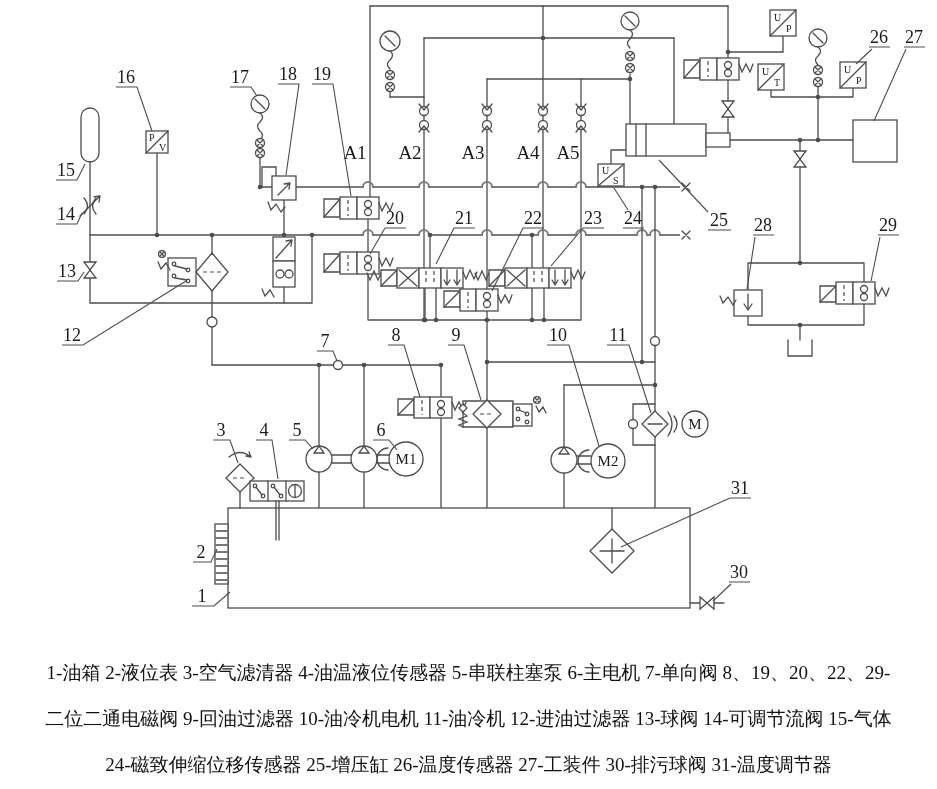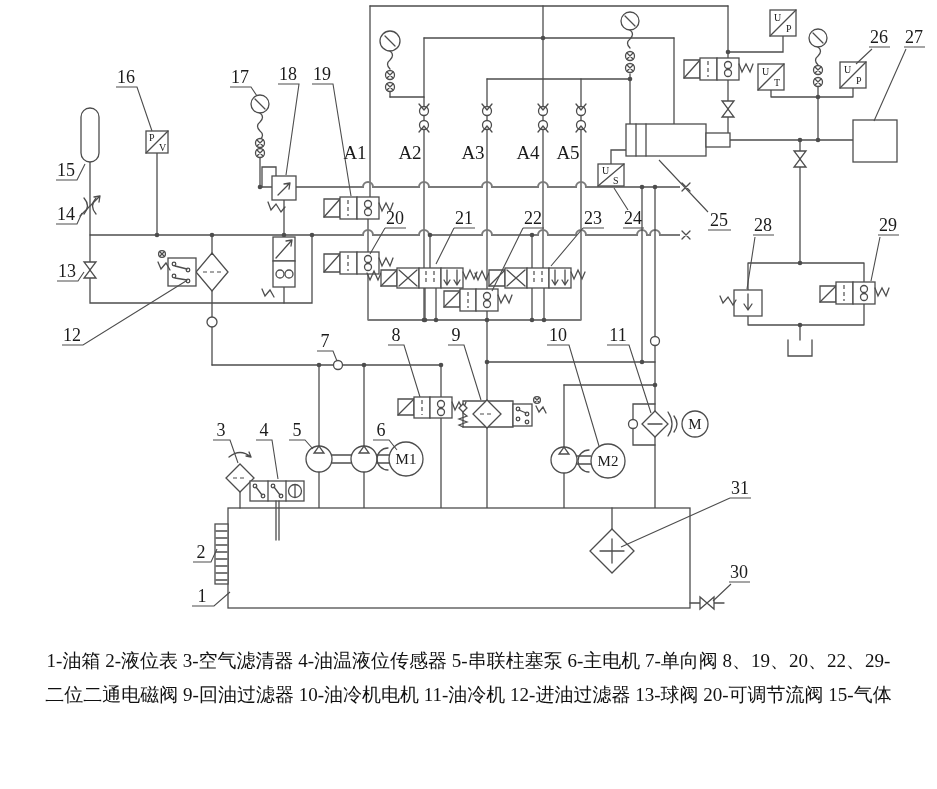--- a/index.html
+++ b/index.html
@@ -11,21 +11,21 @@
   .box{fill:#ffffff;stroke:#4d4d4d;stroke-width:1.3;}
   .sym{fill:#ffffff;stroke:#4d4d4d;stroke-width:1.3;}
   .dot{fill:#4d4d4d;stroke:none;}
   .dash{stroke:#4d4d4d;stroke-width:1.2;stroke-dasharray:4 3;fill:none;}
   .num{font-family:"Liberation Serif",serif;font-size:18px;fill:#1b1b1b;}
   .port{font-family:"Liberation Serif",serif;font-size:19px;fill:#1b1b1b;}
   .sm{font-family:"Liberation Serif",serif;font-size:10px;fill:#1b1b1b;}
   .mot{font-family:"Liberation Serif",serif;font-size:15px;fill:#1b1b1b;}
   .legend{position:absolute;left:0;top:644px;width:937px;text-align:center;
           font-family:"Liberation Serif",serif;font-size:19px;line-height:34px;color:#111;}
-  .legend p{margin:0;}
+  .legend p{margin:12px;}
 </style>
 </head>
 <body>
 
 <div class="page">
 <svg width="937" height="644" viewBox="0 0 937 644">
 
   <g>
 
     <path class="ln" d="M370,6 H728"></path>
@@ -555,15 +555,16 @@
     <text class="port" x="355" y="159" text-anchor="middle">A1</text>
     <text class="port" x="410" y="159" text-anchor="middle">A2</text>
     <text class="port" x="473" y="159" text-anchor="middle">A3</text>
     <text class="port" x="528" y="159" text-anchor="middle">A4</text>
     <text class="port" x="568" y="159" text-anchor="middle">A5</text>
   </g>
 </svg>
 
 <div class="legend">
   <p>1-油箱 2-液位表 3-空气滤清器 4-油温液位传感器 5-串联柱塞泵 6-主电机 7-单向阀 8、19、20、22、29-</p>
-  <p>二位二通电磁阀 9-回油过滤器 10-油冷机电机 11-油冷机 12-进油过滤器 13-球阀 20-可调节流阀 15-气体</p>
+  <p>二位二通电磁阀 9-回油过滤器 10-油冷机电机 11-油冷机 12-进油过滤器 13-球阀 14-可调节流阀 15-气体</p>
+  <p>24-磁致伸缩位移传感器 25-增压缸 26-温度传感器 27-工装件 30-排污球阀 31-温度调节器</p>
 </div>
 </div>
 
 </body></html>

